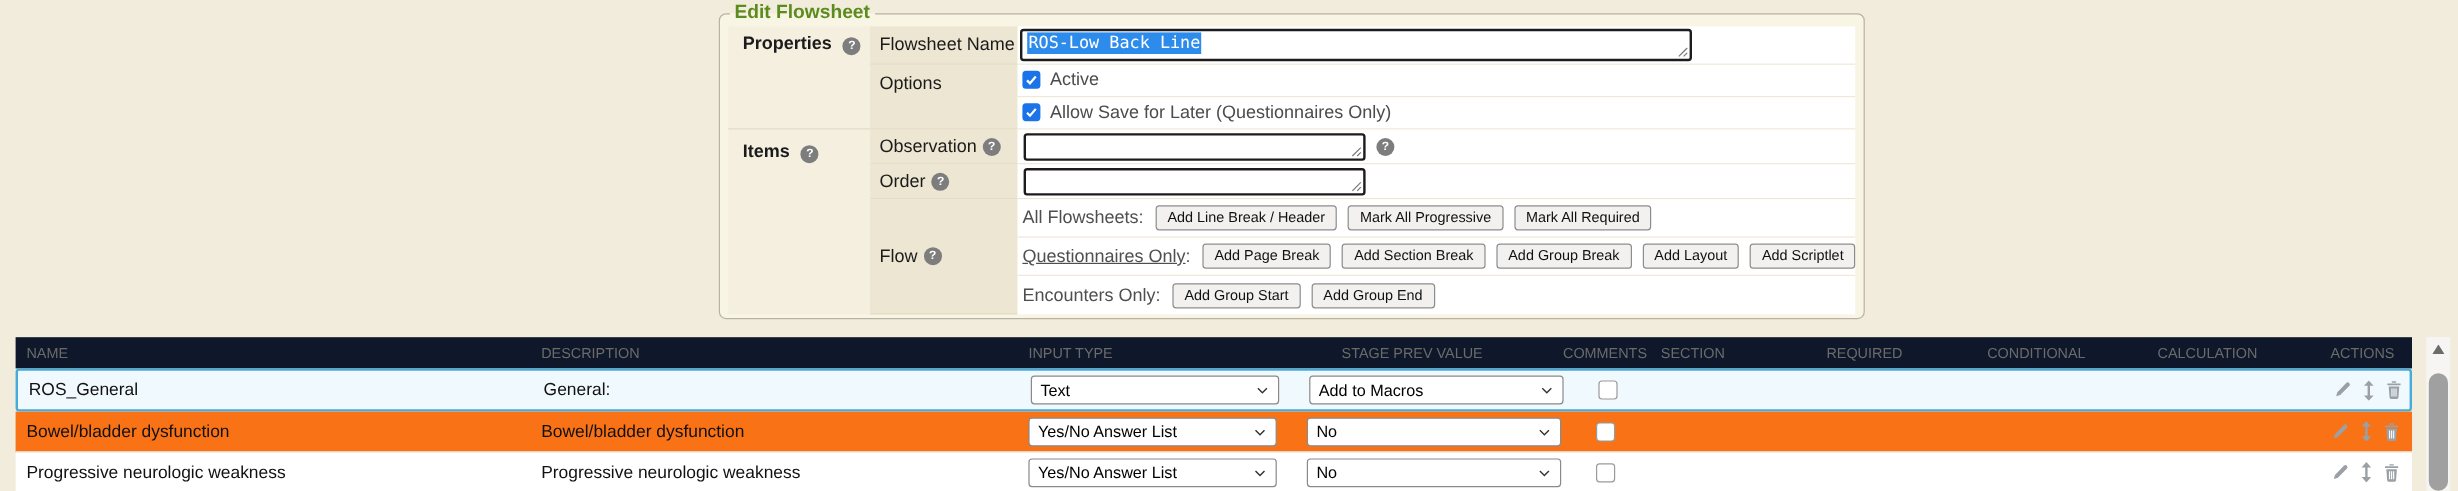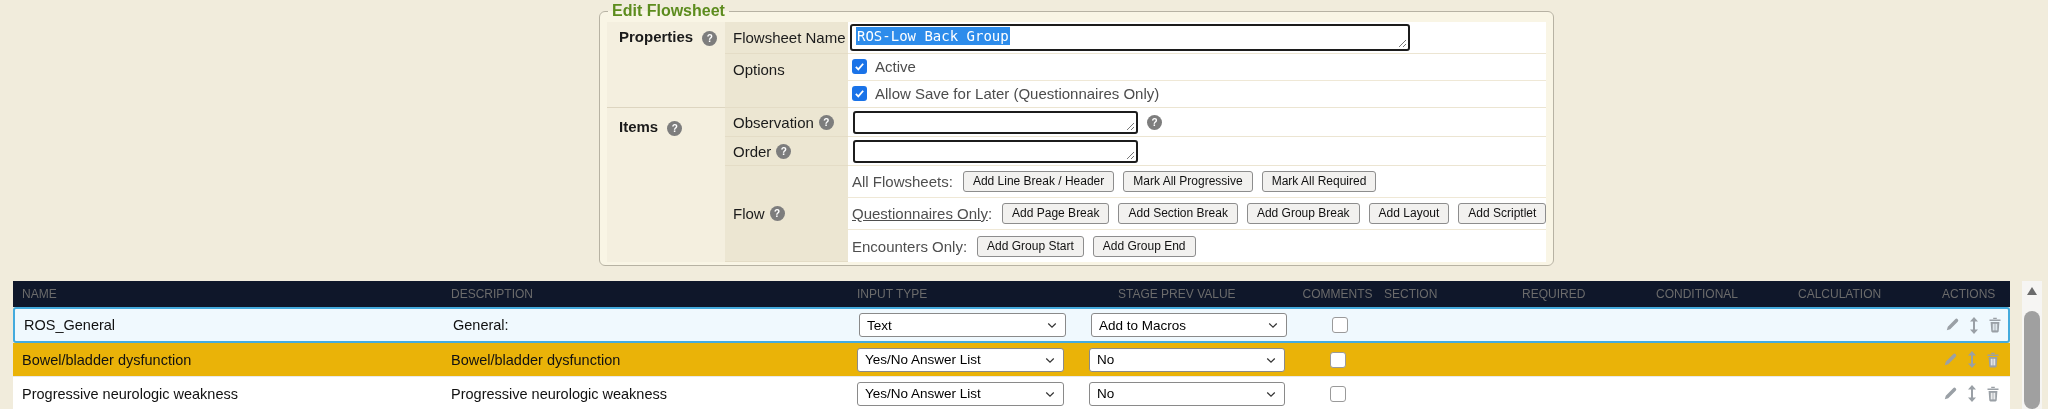--- a/index.html
+++ b/index.html
@@ -56,28 +56,28 @@
   
   .tblwrap{position:absolute;left:13px;top:281px;width:1997px;}
   .tgrid{display:grid;grid-template-columns:429px 403px 240px 207px 91px 138px 134px 142px 144px 69px;
     align-items:center;}
   .thead{background:#0f172a;height:26px;}
   .thead div{font-size:12px;color:#6b6b6b;padding-left:9px;white-space:nowrap;}
   .thead .h-stage{padding-left:33px;}
   .thead .h-comments{text-align:center;padding-left:0;}
   .thead .h-plain{padding-left:1px;}
   .trow{background:#fff;height:34px;border-bottom:1px solid #e9e9e9;}
-  .trow.alt{background:#eab308;}
+  .trow.alt{background:#f97316;}
   .trow.selected{background:#f0f9fe;border:2px solid #44abdd;border-radius:3px;height:36px;}
   .cell-text{font-size:14.5px;color:#111;padding-left:9px;white-space:nowrap;}
   .selbox{height:24px;background:#fff;border:1px solid #8a8a8a;border-radius:3px;
     display:flex;align-items:center;font-size:13.5px;color:#000;padding-left:7px;}
   .selbox .chev{margin-left:auto;margin-right:7px;display:flex;}
   .sel-input{width:207px;margin-left:12px;}
-  .sel-stage{width:196px;margin-left:4px;}
+  .sel-stage{width:212px;margin-left:4px;}
   .cell-center{display:flex;justify-content:center;}
   .actions{display:flex;justify-content:flex-end;align-items:center;gap:9px;padding-right:10px;}
   .actions svg{display:block;}
 
   
   .sbar{position:absolute;right:6px;top:281px;width:20px;height:128px;background:#f6f5f3;}
   .sbar .up{height:19px;display:flex;align-items:center;justify-content:center;}
   .sbar .thumb{position:absolute;left:2px;right:2px;top:30px;bottom:0;
     background:#a0a0a0;border-radius:8px;}
 </style>
@@ -91,21 +91,21 @@
     <div class="sec-cell sec-props">
       <span>Properties</span>
       <span class="help">?</span>
     </div>
 
     <div class="lbl-cell" style="grid-row:1">
       <span>Flowsheet Name</span>
     </div>
     <div class="cnt-cell" style="grid-row:1">
       <div class="ta ta-name">
-        <span class="sel-text">ROS-Low Back Group</span>
+        <span class="sel-text">ROS-Low Back Line</span>
         <svg class="grip" width="9" height="9" viewBox="0 0 9 9">
             <path d="M8 1 L1 8 M8 5 L5 8" stroke="#777" stroke-width="1" fill="none"></path>
           </svg>
       </div>
     </div>
 
     <div class="lbl-cell top" style="grid-row:2">
       <span>Options</span>
     </div>
     <div class="cnt-cell stack" style="grid-row:2">

